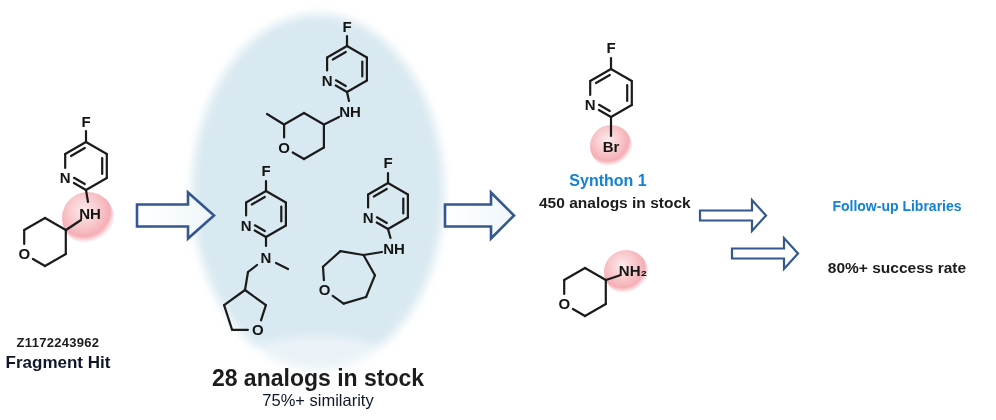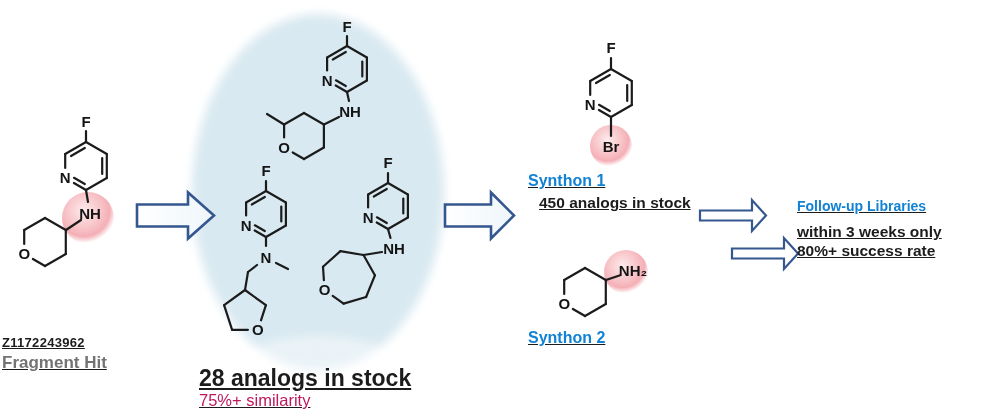--- a/index.html
+++ b/index.html
@@ -2,30 +2,30 @@
 <html><head>
 <meta charset="utf-8">
 <style>
   html,body{margin:0;padding:0;background:#ffffff;}
   .stage{position:relative;width:996px;height:420px;background:#ffffff;overflow:hidden;
          font-family:"Liberation Sans",sans-serif;}
   .stage svg{position:absolute;left:0;top:0;}
   .bond{stroke:#1b1b1b;stroke-width:2.2;stroke-linecap:round;fill:none;}
   .atom{font-family:"Liberation Sans",sans-serif;font-size:15px;font-weight:bold;
         fill:#141414;text-anchor:middle;}
-  .cap{position:absolute;text-align:left;color:#1c1c1c;text-decoration:underline;}
+  .cap{position:absolute;text-align:center;color:#1c1c1c;}
   .nowrap{white-space:nowrap;}
   .frag-id{font-size:13px;font-weight:bold;letter-spacing:.3px;}
-  .frag-hit{font-size:17px;font-weight:bold;color:#737373;margin-top:3px;}
+  .frag-hit{font-size:17px;font-weight:bold;color:#0f172a;margin-top:3px;}
   .cluster-l1{font-size:23px;font-weight:bold;line-height:22px;}
-  .cluster-l2{font-size:16.5px;font-weight:normal;line-height:22px;color:#be185d;}
+  .cluster-l2{font-size:16.5px;font-weight:normal;line-height:22px;color:#0f172a;}
   .syn-title{font-size:16px;font-weight:bold;color:#1182d4;line-height:20px;}
   .syn-stock{font-size:15.5px;font-weight:bold;line-height:20px;margin-top:2px;margin-left:11px;}
   .fu-title{font-size:14px;font-weight:bold;color:#1182d4;line-height:24px;}
-  .fu-sub{font-size:15.5px;font-weight:bold;line-height:19px;}
+  .fu-sub{font-size:15.5px;font-weight:bold;line-height:19px;margin-top:40px;}
   .fu-sub.first{margin-top:4px;}
 </style>
 </head>
 <body>
 
 <div class="stage">
 
   <svg width="996" height="420" viewBox="0 0 996 420">
     <defs>
       <filter id="soften" x="-20%" y="-20%" width="140%" height="140%">
@@ -192,22 +192,20 @@
     <div class="cluster-l1 nowrap">28 analogs in stock</div>
     <div class="cluster-l2 nowrap">75%+ similarity</div>
   </div>
 
   <div class="cap" style="left:528px;top:171px;width:160px;">
     <div class="syn-title nowrap">Synthon 1</div>
     <div class="syn-stock nowrap">450 analogs in stock</div>
   </div>
 
   <div class="cap" style="left:528px;top:328px;width:160px;">
-    <div class="syn-title nowrap">Synthon 2</div>
   </div>
 
   <div class="cap" style="left:797px;top:194px;width:200px;">
     <div class="fu-title nowrap">Follow-up Libraries</div>
-    <div class="fu-sub first nowrap">within 3 weeks only</div>
     <div class="fu-sub nowrap">80%+ success rate</div>
   </div>
 
 </div>
 
 </body></html>

